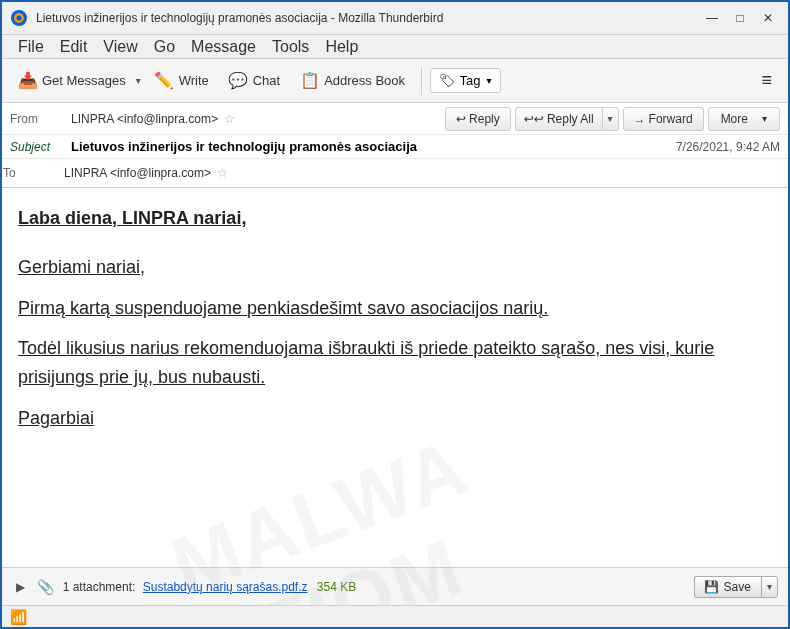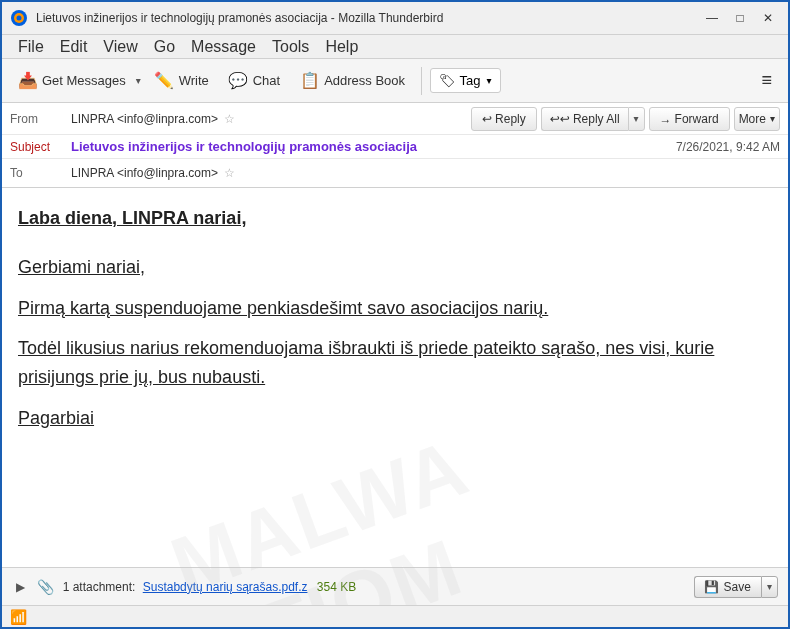--- a/index.html
+++ b/index.html
@@ -87,28 +87,28 @@
     .from-label { color: #666; font-size: 12px; margin-right: 6px; min-width: 55px; }
     .from-value { font-size: 12px; color: #333; }
     .star-icon { color: #aaa; margin-left: 6px; font-size: 12px; cursor: pointer; }
 
     .subject-row {
       display: flex;
       align-items: center;
       padding: 4px 8px;
       border-bottom: 1px solid #e8e8e8;
     }
-    .subject-label { color: #b91c1c; font-size: 12px; margin-right: 6px; min-width: 55px; }
-    .subject-text { font-size: 13px; font-weight: bold; color: #6d28d9; flex: 1; }
+    .subject-label { color: #14532d; font-size: 12px; margin-right: 6px; min-width: 55px; font-style: italic; }
+    .subject-text { font-size: 13px; font-weight: bold; color: #000000; flex: 1; }
     .date-text { font-size: 12px; color: #555; }
 
     .to-row {
       display: flex;
       align-items: center;
-      padding: 0 8px;
+      padding: 0 1px;
       height: 28px;
     }
     .to-label { color: #666; font-size: 12px; margin-right: 6px; min-width: 55px; }
     .to-value { font-size: 12px; color: #333; }
 
     .action-btn {
       display: flex; align-items: center; gap: 3px;
       padding: 4px 10px; border: 1px solid #ccc;
       background: linear-gradient(to bottom, #ffffff, #e8e8e8);
       cursor: pointer; font-size: 12px; color: #333;
@@ -126,22 +126,22 @@
       border-radius: 3px 0 0 3px;
     }
     .action-btn-arrow {
       display: flex; align-items: center;
       padding: 4px 5px; border: 1px solid #ccc;
       background: linear-gradient(to bottom, #ffffff, #e8e8e8);
       cursor: pointer; font-size: 10px; color: #555;
       border-radius: 0 3px 3px 0;
     }
     .more-btn {
-      display: flex; align-items: center; gap: 4px;
-      padding: 4px 4px; border: 1px solid #ccc;
+      display: flex; align-items: center; gap: 14px;
+      padding: 4px 12px; border: 1px solid #ccc;
       background: linear-gradient(to bottom, #ffffff, #e8e8e8);
       cursor: pointer; font-size: 12px; color: #333;
       border-radius: 3px;
     }
     .spacer { flex: 1; }
 
     
     .email-body {
       flex: 1;
       background: white;

